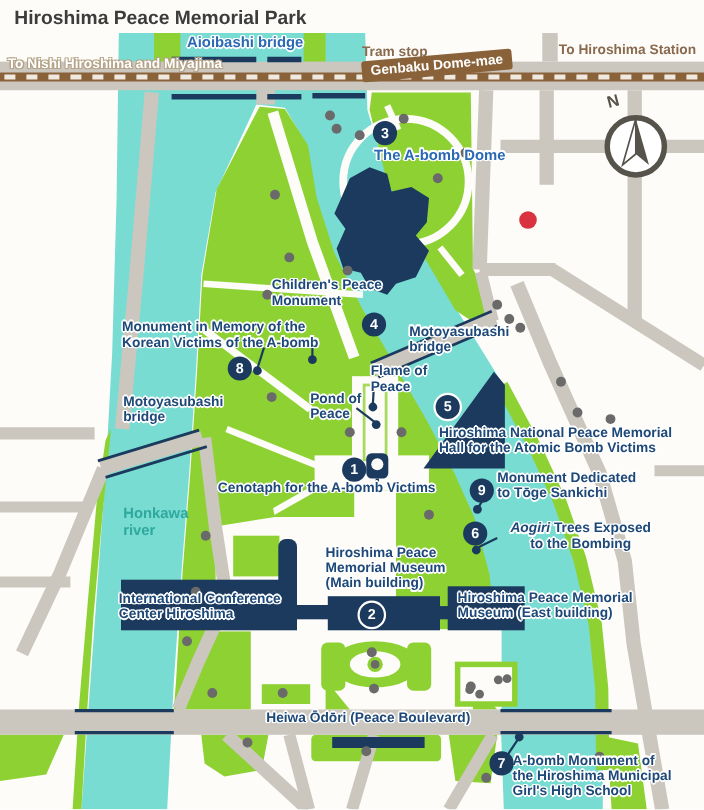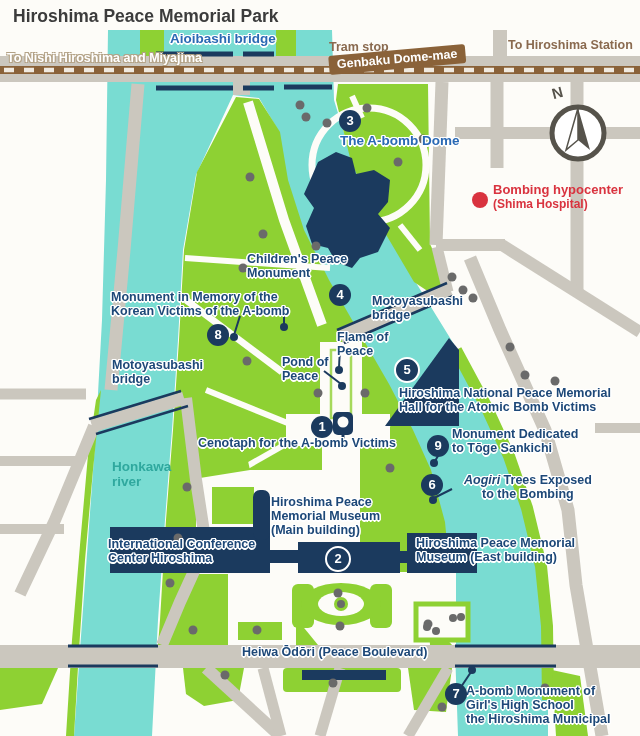--- a/index.html
+++ b/index.html
@@ -226,24 +226,20 @@
 <div class="title">Hiroshima Peace Memorial Park</div>
 <div class="lbl blue" style="left:170px;top:32px;text-align:right;">Aioibashi bridge</div>
 <div class="lbl whitelbl" style="left:7px;top:51px;">To Nishi Hiroshima and Miyajima</div>
 <div class="lbl brown" style="left:329px;top:40px;">Tram stop</div>
 <div class="badge">Genbaku Dome-mae</div>
 <div class="lbl brown" style="left:508px;top:38px;">To Hiroshima Station</div>
 <div class="north">N</div>
 
 <div class="lbl blue" style="left:340px;top:134px;">The A-bomb Dome</div>
 
-<div class="lbl red1" style="left:493px;top:183px;">
-  <div>Bombing hypocenter</div>
-      <div class="red2">(Shima Hospital)</div>
-</div>
 
 <div class="lbl" style="left:247px;top:252px;">
   <div>Children's Peace</div>
       <div>Monument</div>
 </div>
 <div class="lbl" style="left:372px;top:294px;">
   <div>Motoyasubashi</div>
       <div>bridge</div>
 </div>
 <div class="lbl" style="left:111px;top:290px;">
@@ -272,38 +268,38 @@
       <div>to Tōge Sankichi</div>
 </div>
 <div class="lbl" style="left:464px;top:473px;text-align:center;">
   <div><span class="it">Aogiri</span><span> Trees Exposed</span></div>
   <div>to the Bombing</div>
 </div>
 <div class="lbl teal" style="left:112px;top:459px;">
   <div>Honkawa</div>
       <div>river</div>
 </div>
-<div class="lbl" style="left:271px;top:495px;">
+<div class="lbl" style="left:296px;top:495px;">
   <div>Hiroshima Peace</div>
       <div>Memorial Museum</div>
       <div>(Main building)</div>
 </div>
 <div class="lbl" style="left:108px;top:537px;">
   <div>International Conference</div>
       <div>Center Hiroshima</div>
 </div>
 <div class="lbl" style="left:416px;top:536px;">
   <div>Hiroshima Peace Memorial</div>
       <div>Museum (East building)</div>
 </div>
 <div class="lbl" style="left:242px;top:645px;">Heiwa Ōdōri (Peace Boulevard)</div>
 <div class="lbl" style="left:466px;top:684px;">
   <div>A-bomb Monument of</div>
+      <div>the Hiroshima Municipal</div>
       <div>Girl's High School</div>
-      <div>the Hiroshima Municipal</div>
 </div>
 
 <div class="marker" style="left:311px;top:416px;">1</div>
 <div class="marker ring" style="left:325px;top:546px;">2</div>
 <div class="marker" style="left:339px;top:110px;">3</div>
 <div class="marker" style="left:329px;top:284px;">4</div>
 <div class="marker ring" style="left:394px;top:357px;">5</div>
 <div class="marker" style="left:421px;top:474px;">6</div>
 <div class="marker" style="left:445px;top:683px;">7</div>
 <div class="marker" style="left:207px;top:324px;">8</div>

